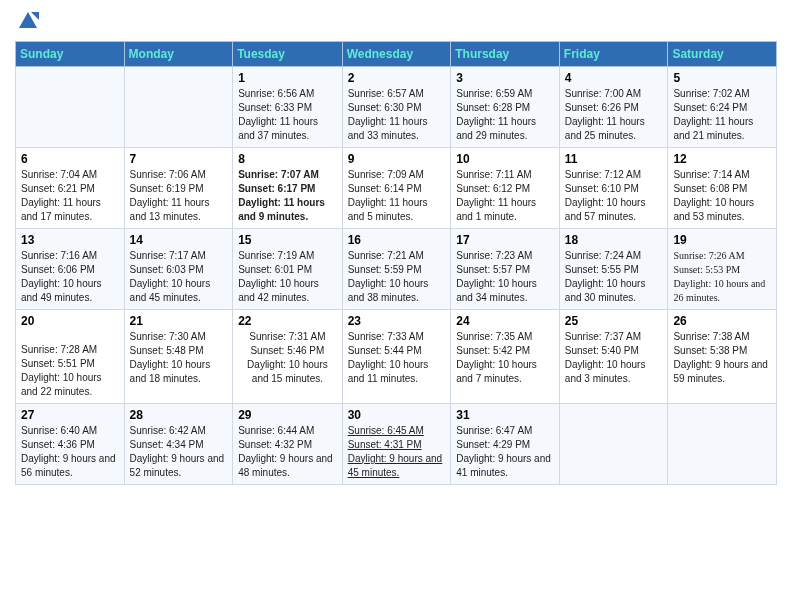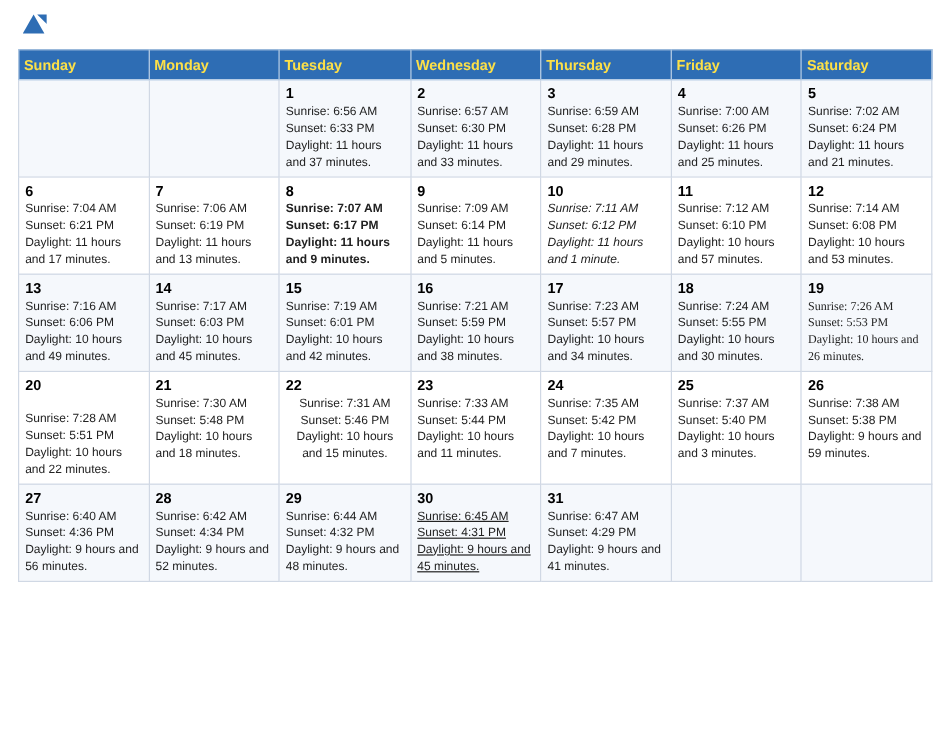--- a/index.html
+++ b/index.html
@@ -44,21 +44,21 @@
       text-align: right;
       margin-bottom: 6px;
     }
     table {
       width: 100%;
       border-collapse: collapse;
       font-size: 11px;
     }
     thead tr th {
       background-color: #2e6db4;
-      color: #fde047;
+      color: #5eead4;
       padding: 5px 4px;
       text-align: left;
       font-size: 12px;
       font-weight: bold;
       border: 1px solid #aac4e0;
     }
     tbody tr {
       background: #fff;
     }
     tbody tr:nth-child(odd) {
@@ -173,21 +173,21 @@
 Daylight: 11 hours and 9 minutes.</div>
         </td>
         <td>
           <span class="day-num">9</span>
           <div class="day-detail" style="white-space: pre-line;">Sunrise: 7:09 AM
 Sunset: 6:14 PM
 Daylight: 11 hours and 5 minutes.</div>
         </td>
         <td>
           <span class="day-num">10</span>
-          <div class="day-detail" style="white-space: pre-line; font-style: italic;">Sunrise: 7:11 AM
+          <div class="day-detail" style="white-space: pre-line;">Sunrise: 7:11 AM
 Sunset: 6:12 PM
 Daylight: 11 hours and 1 minute.</div>
         </td>
         <td>
           <span class="day-num">11</span>
           <div class="day-detail" style="white-space: pre-line;">Sunrise: 7:12 AM
 Sunset: 6:10 PM
 Daylight: 10 hours and 57 minutes.</div>
         </td>
         <td>

